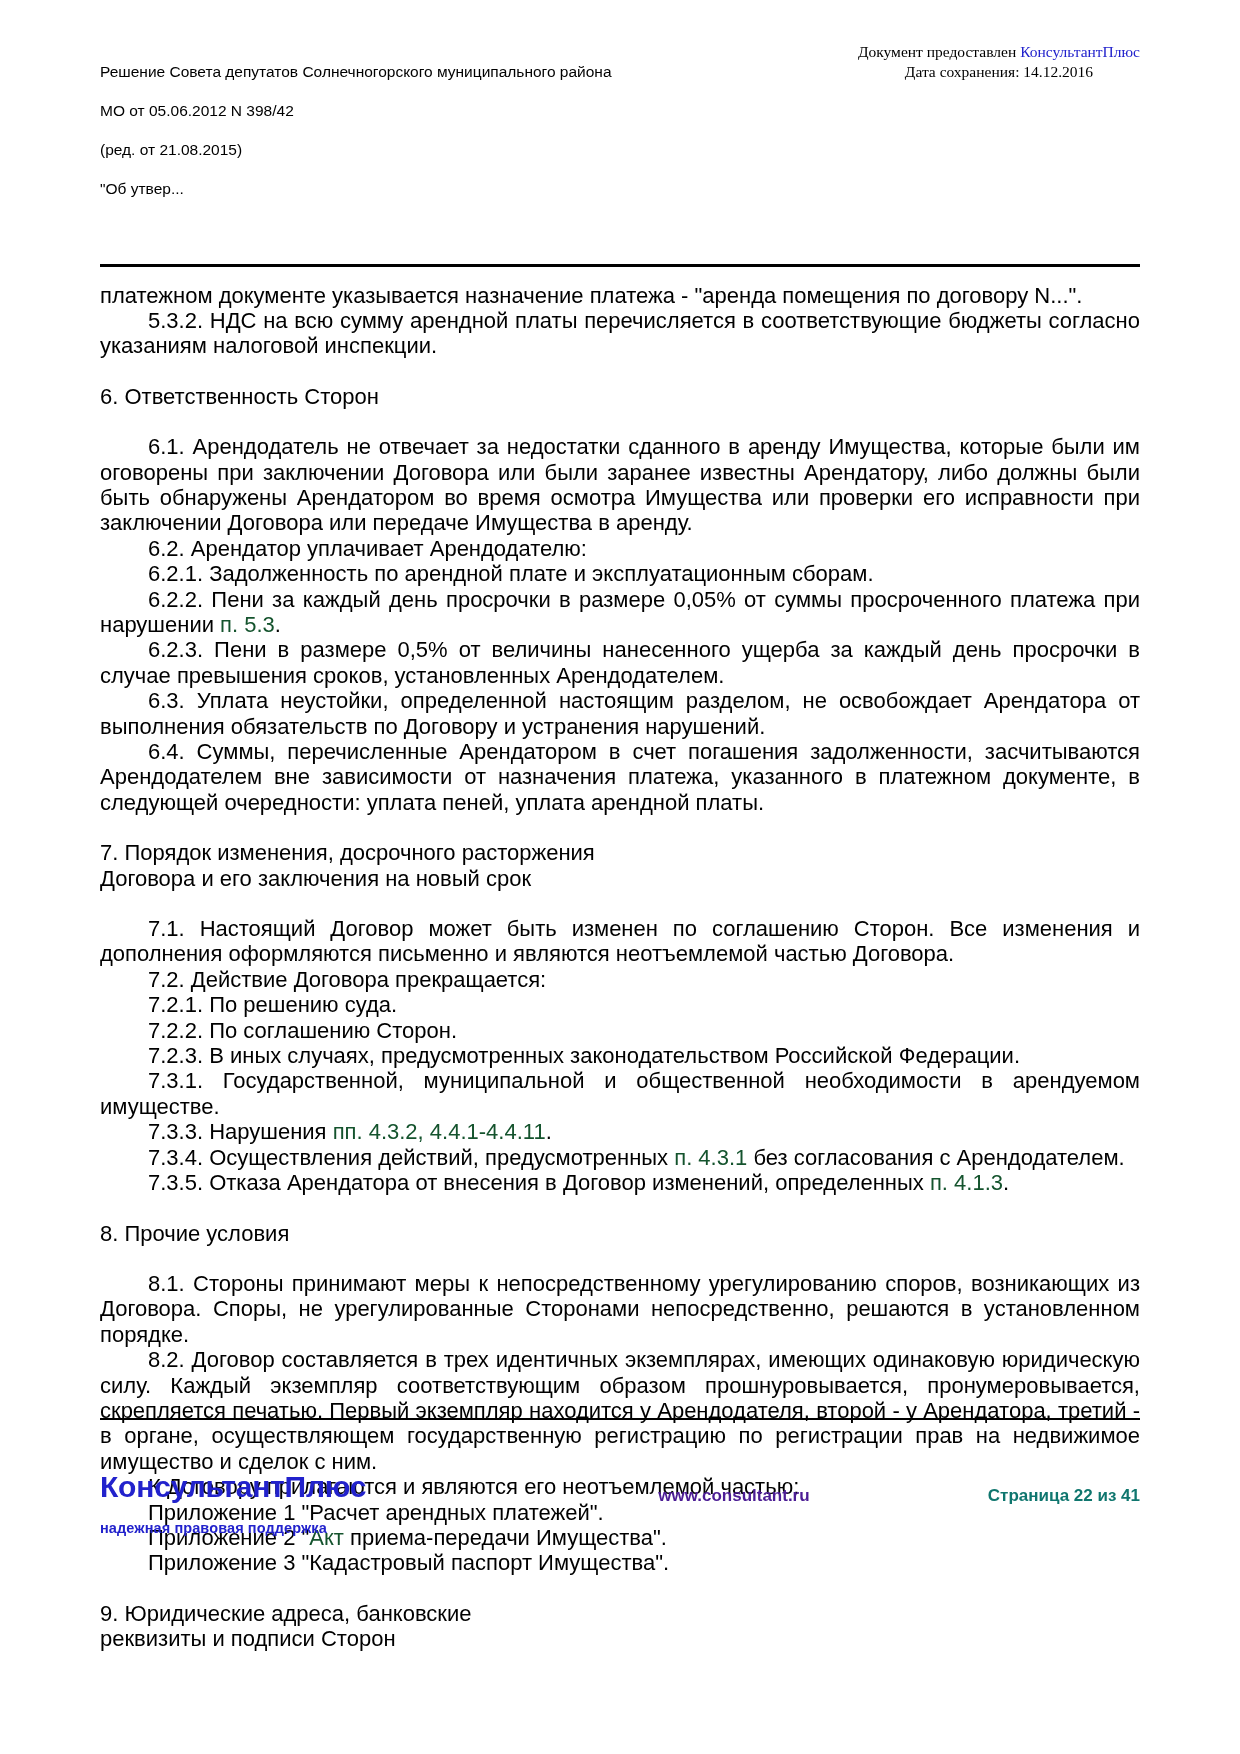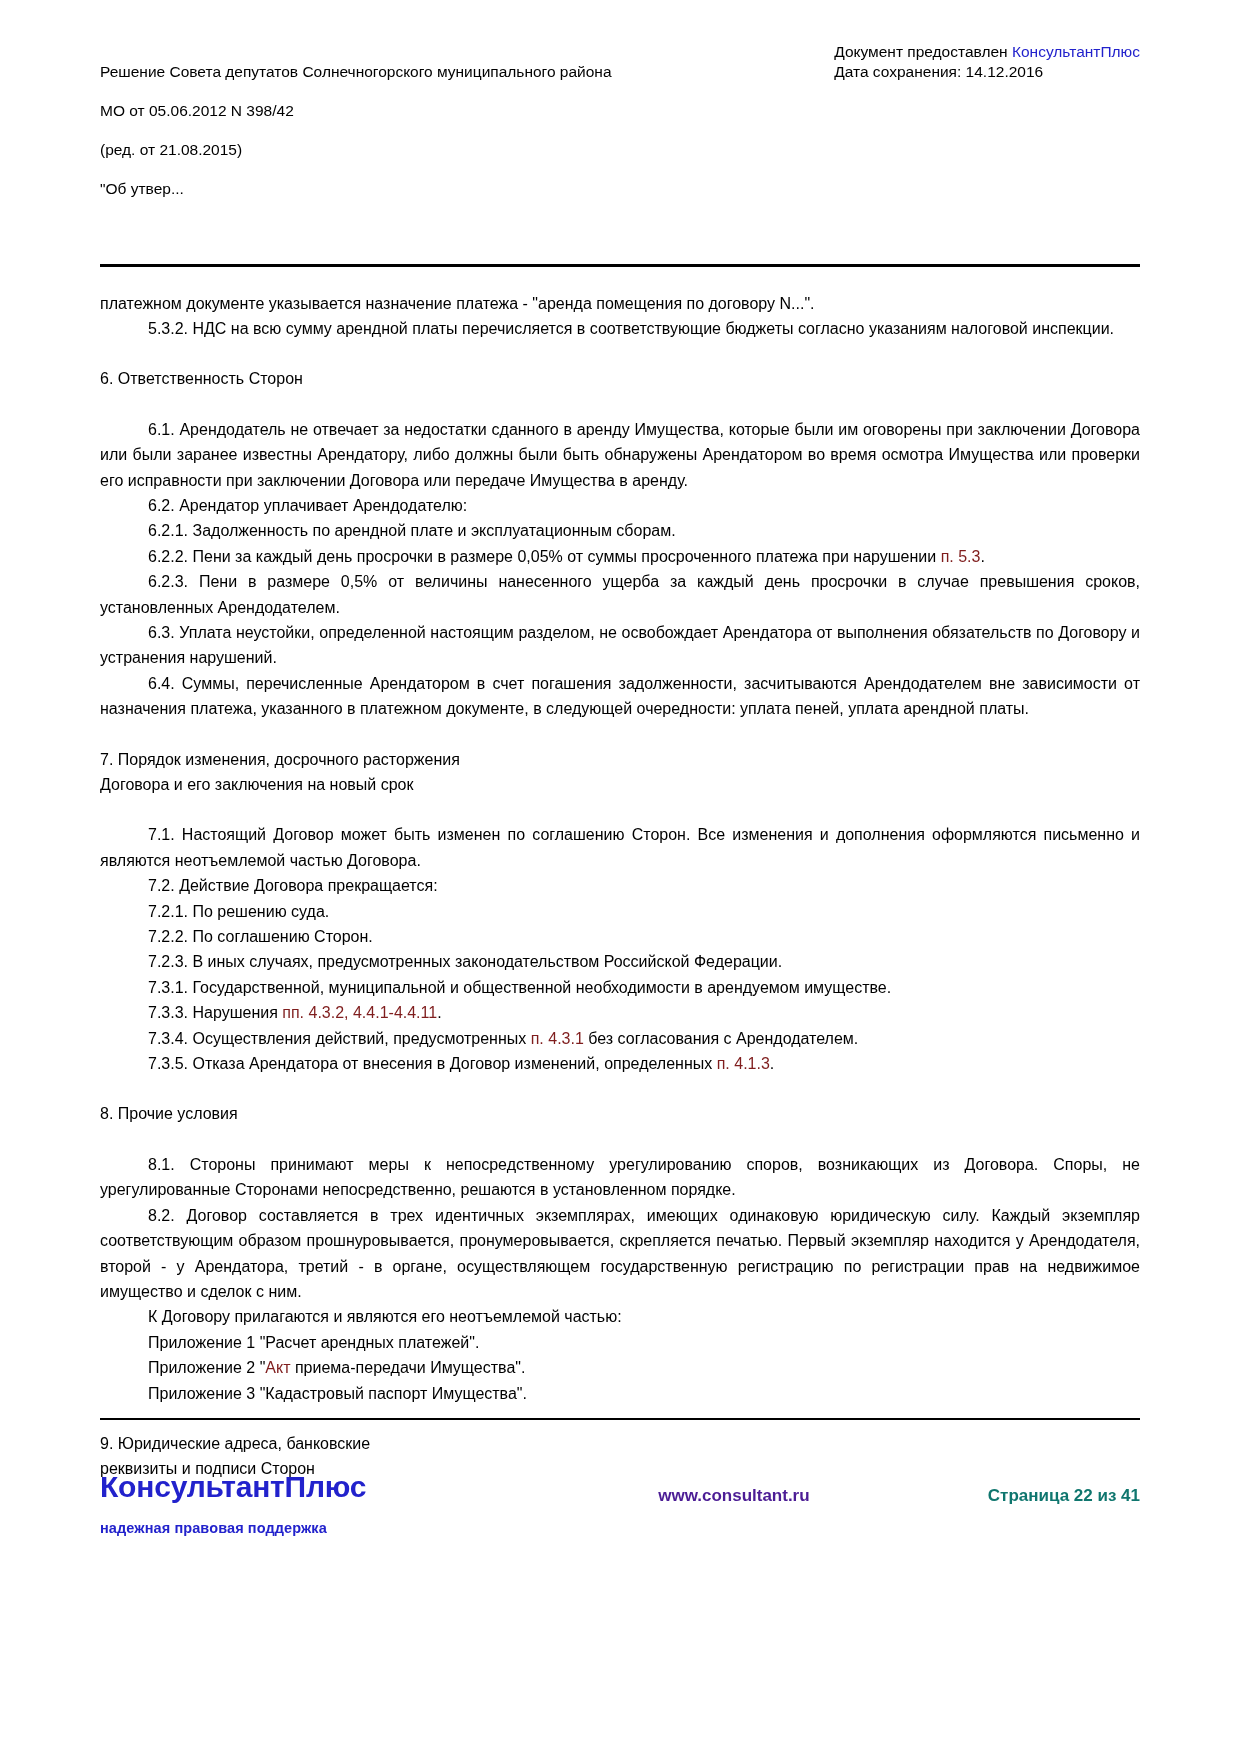--- a/index.html
+++ b/index.html
@@ -32,55 +32,56 @@
     padding-top: 42px;
     font-size: 15.5px;
     line-height: 19.5px;
   }
   .header-left {
     white-space: pre-line;
     color: #000;
   }
   .header-left div { white-space: nowrap; }
   .header-right {
-    text-align: left;
+    text-align: center;
     color: #000;
+    font-family: Liberation Serif, serif;
   }
   .link-blue {
     color: #2222cc;
   }
   .header-rule {
     margin-top: 46px;
     border-top: 3px solid #000000;
     width: 100%;
   }
 
   
   .doc-body {
-    margin-top: 24px;
-    font-size: 16px;
+    margin-top: 16px;
+    font-size: 22px;
     line-height: 25.4px;
     text-align: justify;
     text-justify: inter-word;
   }
   .doc-body p {
     margin: 0;
   }
   .p-indent {
     text-indent: 48px;
   }
   .p-noindent {
     text-indent: 0;
   }
   .p-center {
     text-indent: 0;
   }
   .spacer-md { height: 25px; }
   a, .ref {
-    color: #7f1d1d;
+    color: #14532d;
     text-decoration: none;
   }
 
   
   .footer-rule {
     position: absolute;
     left: 100px;
     top: 1418px;
     width: 852px;
     border-top: 2px solid #000000;

